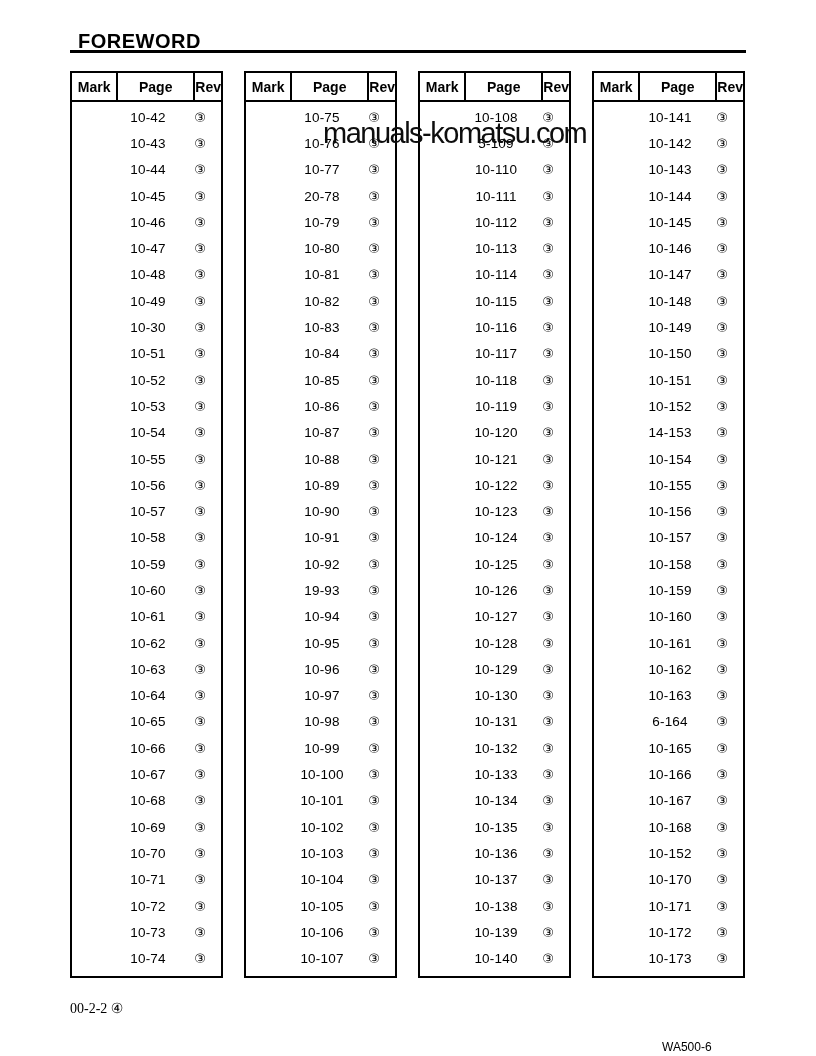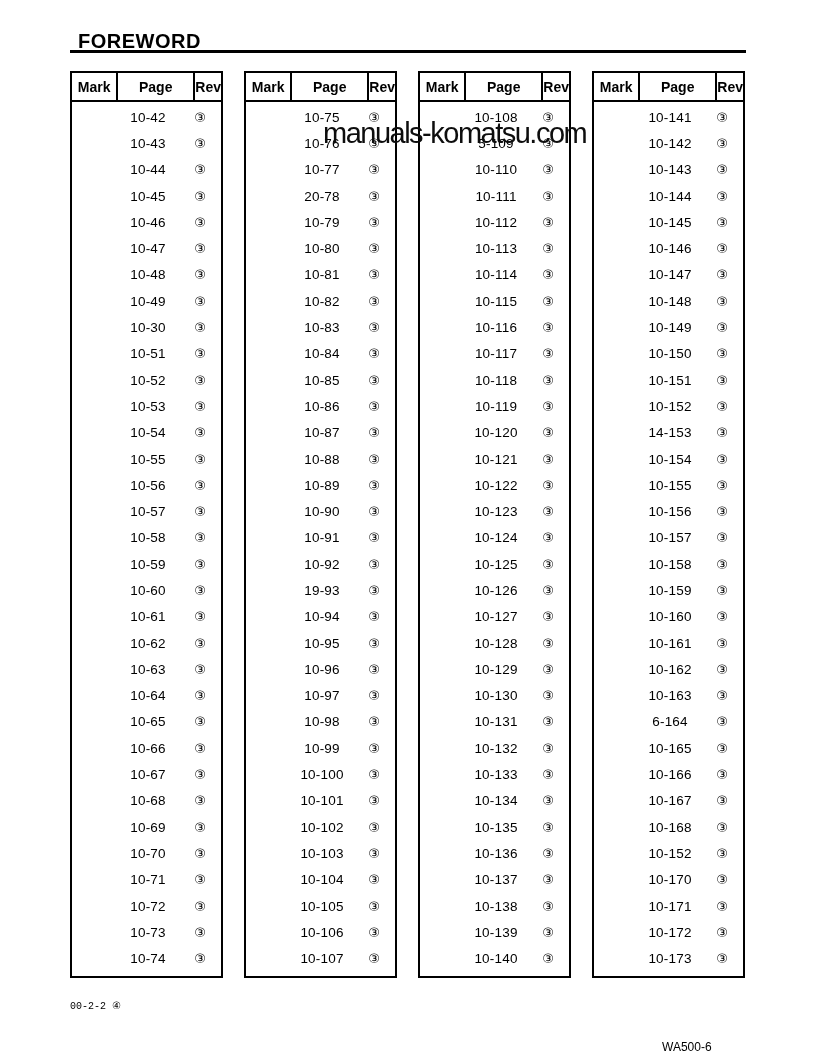--- a/index.html
+++ b/index.html
@@ -57,22 +57,22 @@
     flex: 1; text-align: center; font-size: 13px;
     font-family: "DejaVu Sans", "Liberation Sans", sans-serif;
   }
   .watermark {
     position: absolute; left: 323px; top: 118px;
     font-size: 29px; line-height: 30px; letter-spacing: -1.5px;
     color: #0d0d0d; white-space: nowrap; z-index: 5;
   }
   .footer-left {
     position: absolute; left: 70px; top: 1000px;
-    font-size: 10px; white-space: nowrap;
-    font-family: Liberation Mono, monospace;
+    font-size: 14px; white-space: nowrap;
+    font-family: Liberation Serif, serif;
   }
   .footer-right {
     position: absolute; left: 662px; top: 1040px;
     font-size: 12px; white-space: nowrap;
   }
 </style>
 </head>
 <body>
 
 <div class="heading">FOREWORD</div>

